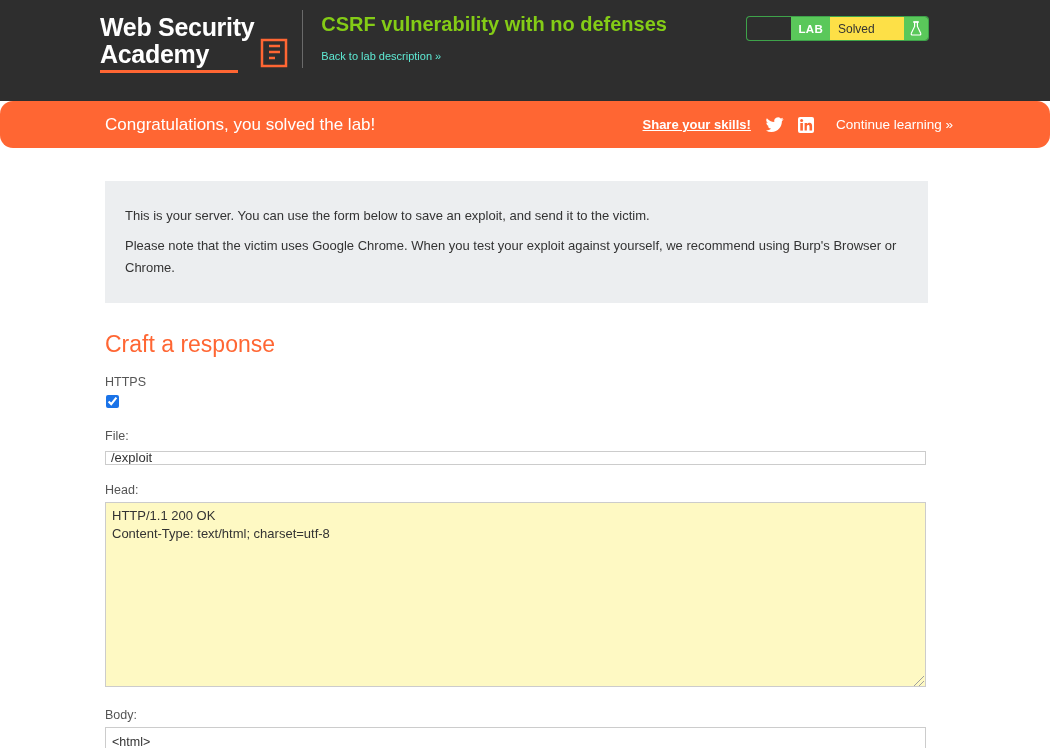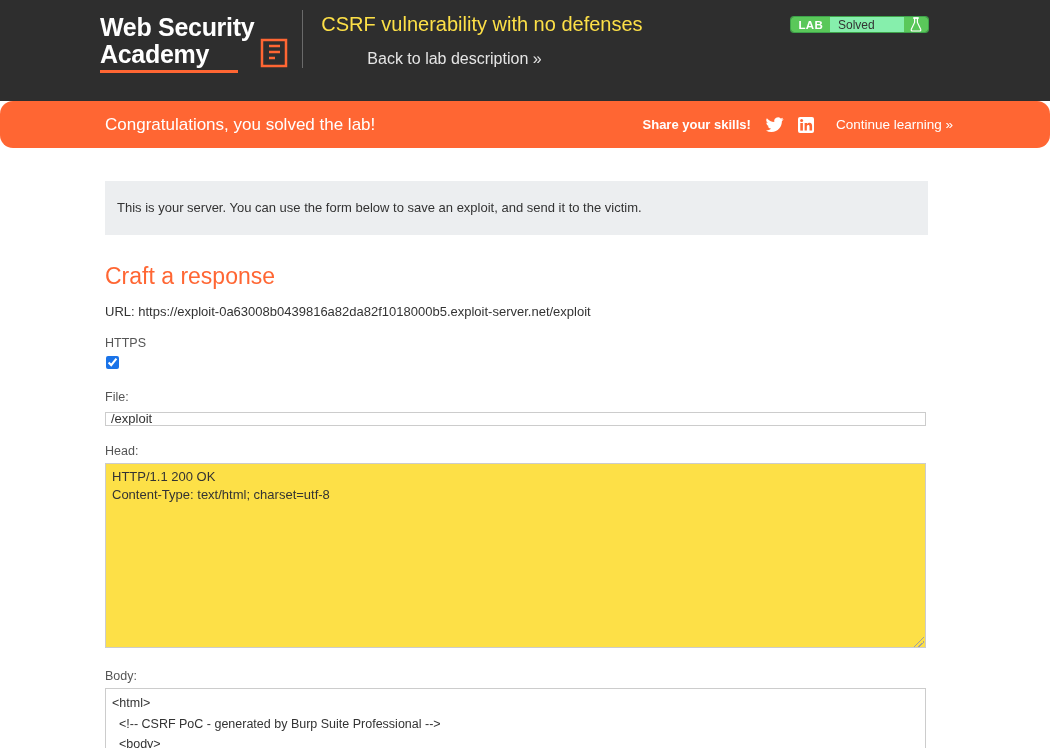--- a/index.html
+++ b/index.html
@@ -52,57 +52,57 @@
     width: 1px;
     background: #6a6a6a;
     height: 58px;
     margin: 10px 0 0 14px;
   }
   .title-block {
     margin-top: 12px;
     margin-left: 18px;
   }
   .lab-title {
-    color: #fde047;
+    color: #84cc16;
     font-size: 20px;
     line-height: 24px;
-    font-weight: normal;
+    font-weight: bold;
   }
   .back-link {
     margin-top: 14px;
-    color: #e5e5e5;
-    font-size: 16px;
+    color: #5eead4;
+    font-size: 11px;
     text-decoration: none;
     display: inline-block;
-    margin-left: 46px;
   }
 
   .status-widget {
     position: absolute;
     right: 122px;
     top: 17px;
     display: flex;
     align-items: stretch;
-    height: 15px;
+    height: 23px;
     border-radius: 3px;
     overflow: hidden;
     box-shadow: 0 0 0 1px #3ea34a;
+    padding-left: 44px;
   }
   .status-lab {
     background: #5ac85a;
     color: #ffffff;
     font-size: 11.5px;
     font-weight: bold;
     padding: 0 7px;
     display: flex;
     align-items: center;
     letter-spacing: 0.3px;
   }
   .status-text {
-    background: #86efac;
+    background: #fde047;
     color: #333333;
     font-size: 12px;
     padding: 0 10px 0 8px;
     display: flex;
     align-items: center;
     min-width: 74px;
   }
   .status-icon {
     background: #5ac85a;
     width: 24px;
@@ -129,20 +129,21 @@
     position: absolute;
     right: 97px;
     display: flex;
     align-items: center;
     gap: 14px;
   }
   .share-label {
     color: #ffffff;
     font-size: 13px;
     font-weight: bold;
+    text-decoration: underline;
   }
   .social-icon { display: flex; align-items: center; }
   .continue-link {
     color: #ffffff;
     font-size: 13.5px;
     text-decoration: none;
     margin-left: 8px;
   }
 
   
@@ -150,21 +151,21 @@
     padding: 0;
   }
   .notice {
     margin: 33px 122px 0 105px;
     background: #eceef0;
     padding: 16px 12px 16px 12px;
     color: #333333;
     font-size: 13px;
     line-height: 22px;
   }
-  .notice p { margin: 0; }
+  .notice p { margin: 8px; }
 
   .section-title {
     color: #ff6633;
     font-size: 23px;
     font-weight: normal;
     margin: 28px 0 0 105px;
   }
   .url-line {
     margin: 14px 0 0 105px;
     font-size: 13px;
@@ -197,21 +198,21 @@
   .head-area {
     width: 821px;
     height: 185px;
     border: 1px solid #cccccc;
     font-family: "Liberation Sans", sans-serif;
     font-size: 13px;
     line-height: 18px;
     padding: 4px 6px;
     color: #333333;
     resize: none;
-    background: #fde047;
+    background: #fef9c3;
     white-space: pre;
     overflow: auto;
   }
   .body-area {
     width: 821px;
     height: 122px;
     border: 1px solid #cccccc;
     font-family: "Liberation Sans", sans-serif;
     font-size: 12.5px;
     line-height: 20.5px;
@@ -294,25 +295,25 @@
       </svg>
     </span>
     <a class="continue-link" href="#">Continue learning  »</a>
   </div>
 </div>
 
 <div class="content">
 
   <div class="notice">
     <p>This is your server. You can use the form below to save an exploit, and send it to the victim.</p>
+    <p>Please note that the victim uses Google Chrome. When you test your exploit against yourself, we recommend using Burp's Browser or Chrome.</p>
   </div>
 
   <h2 class="section-title">Craft a response</h2>
 
-  <div class="url-line">URL: https://exploit-0a63008b0439816a82da82f1018000b5.exploit-server.net/exploit</div>
 
   <div class="form-area">
 
     <div class="field-label">HTTPS</div>
     <input class="checkbox" type="checkbox" checked="" style="">
 
     <div class="field-label">File:</div>
     <input class="text-input" type="text" value="/exploit" style="">
 
     <div class="field-label">Head:</div>

